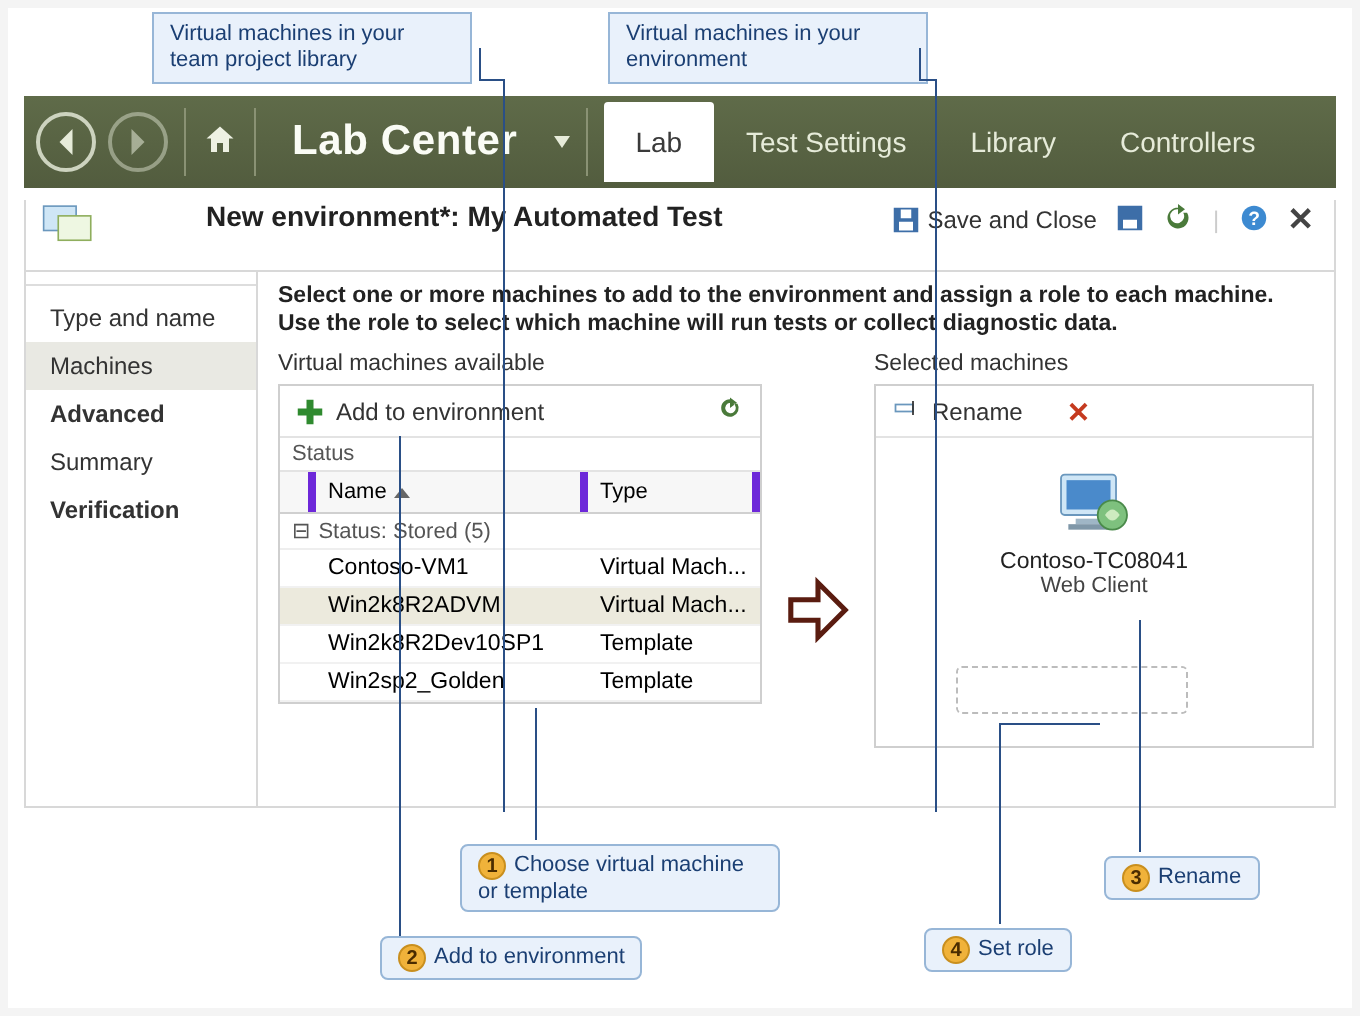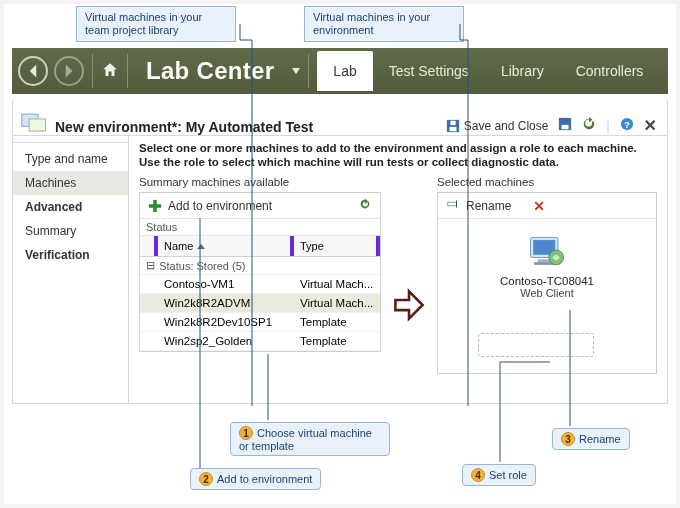--- a/index.html
+++ b/index.html
@@ -50,21 +50,21 @@
     border-radius: 50%;
     display: flex; align-items: center; justify-content: center;
     margin-left: 6px;
     color: #e6ebd9;
     cursor: pointer;
     font-size: 14px;
   }
   .divider-v { width:1px; height:34px; background:#8a9274; margin:0 8px; }
   .home-icon svg { width:18px; height:18px; fill:#eef1e3; }
   .brand {
-    font-size: 24px;
+    font-size: 21px;
     font-weight: 600;
     margin-left: 10px;
     margin-right: 14px;
     color: #fafcf5;
     letter-spacing: .3px;
   }
   .tri-down {
     width:0;height:0;
     border-left:4px solid transparent;
     border-right:4px solid transparent;
@@ -87,22 +87,23 @@
     text-align: right;
   }
 
   
   .title-row {
     position: absolute;
     left: 8px; top: 96px;
     width: 656px; height: 36px;
     border: 1px solid #d8d8d8;
     border-top: none;
-    display: flex; align-items: flex-end;
+    display: flex; align-items: flex-start;
     background: #fff;
+    gap: 48px;
   }
   .title-icon {
     width: 26px; height: 24px; margin: 0 8px;
   }
   .title-text { font-size: 14px; font-weight: 600; color: #222; flex:1; }
   .tool-icons { display:flex; align-items:center; gap:10px; padding-right:10px; }
   .tool { display:flex; align-items:center; gap:4px; cursor:pointer; font-size:12px; color:#333; }
   .tool svg, .mini-ic svg { width:14px; height:14px; }
   .mini-ic { cursor:pointer; }
 
@@ -319,21 +320,21 @@
       <div class="step-item bold">Verification</div>
     </div>
 
     <div class="content">
       <div class="instr">Select one or more machines to add to the environment and assign a role to each machine.</div>
       <div class="instr2">Use the role to select which machine will run tests or collect diagnostic data.</div>
 
       <div class="two-cols">
 
         <div class="panel-left">
-          <div class="subhead">Summary machines available</div>
+          <div class="subhead">Virtual machines available</div>
           <div class="panel-box">
             <div class="panel-toolbar">
               <span class="green-plus">
                 <svg viewBox="0 0 16 16">
                     <rect x="6" y="1" width="4" height="14" fill="#2f8a2f"></rect>
                     <rect x="1" y="6" width="14" height="4" fill="#2f8a2f"></rect>
                   </svg>
               </span>
               <span class="tb-link">Add to environment</span>
               <span style="flex:1"></span>

